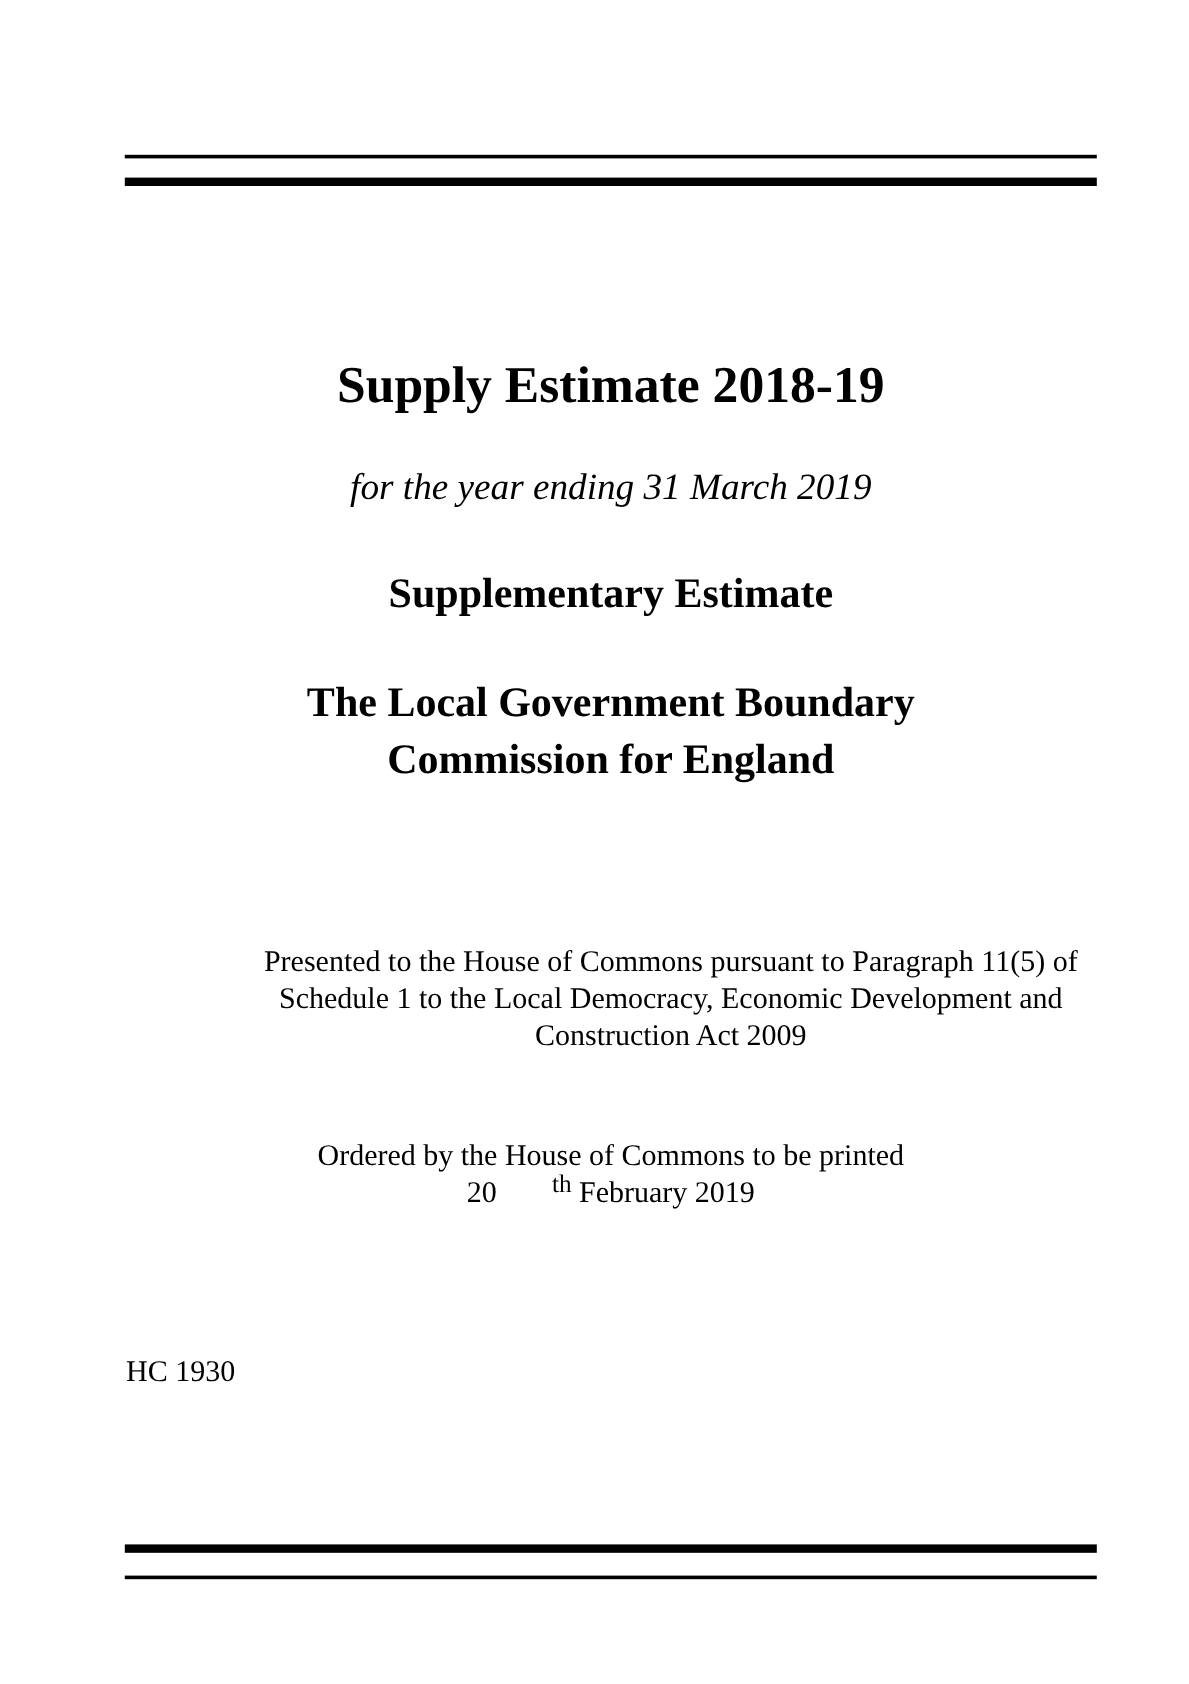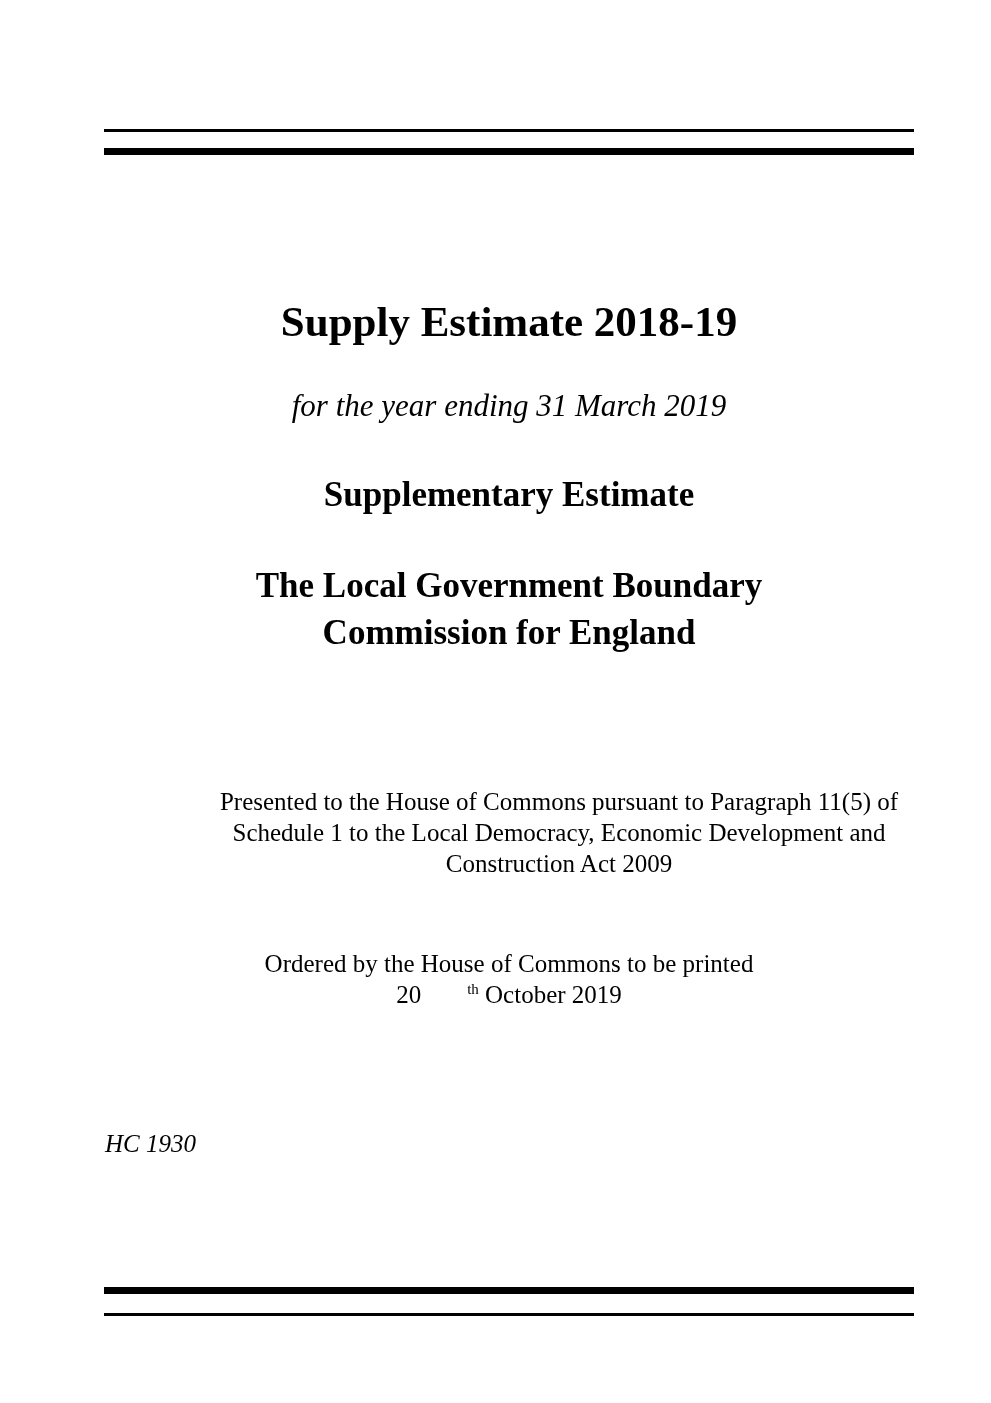--- a/index.html
+++ b/index.html
@@ -10,22 +10,22 @@
     .rule-top-thick { top: 148px; height: 7px; }
     .rule-bot-thick { top: 1287px; height: 7px; }
     .rule-bot-thin { top: 1313px; height: 3px; }
     .center { position: absolute; left: 0; width: 1018px; text-align: center; }
     .title { top: 296px; font-size: 43px; font-weight: bold; line-height: 52px; }
     .subtitle { top: 387px; font-size: 31px; font-style: italic; line-height: 38px; }
     .estimate-type { top: 473px; font-size: 35px; font-weight: bold; line-height: 44px; }
     .body-name { top: 562px; font-size: 35px; font-weight: bold; line-height: 47px; }
     .presented { top: 786px; left: 100px; width: 918px; font-size: 25px; line-height: 31px; }
     .ordered { top: 948px; font-size: 25px; line-height: 31px; }
-    .ordered sup { font-size: 15px; line-height: 0; margin-left: 46px; }
-    .hc { position: absolute; top: 1128px; left: 105px; font-size: 25px; line-height: 31px; font-style: italic; }
+    .ordered sup { font-size: 21px; line-height: 0; margin-left: 46px; }
+    .hc { position: absolute; top: 1128px; left: 105px; font-size: 25px; line-height: 31px; }
   </style>
 </head>
 <body>
 
 <div class="rule rule-top-thin"></div>
 <div class="rule rule-top-thick"></div>
 
 <div class="center title">Supply Estimate 2018-19</div>
 <div class="center subtitle">for the year ending 31 March 2019</div>
 <div class="center estimate-type">Supplementary Estimate</div>
@@ -36,19 +36,19 @@
 </div>
 
 <div class="center presented">
   <div>Presented to the House of Commons pursuant to Paragraph 11(5) of</div>
   <div>Schedule 1 to the Local Democracy, Economic Development and</div>
   <div>Construction Act 2009</div>
 </div>
 
 <div class="center ordered">
   <div>Ordered by the House of Commons to be printed</div>
-  <div><span>20</span><sup>th</sup><span> October 2019</span></div>
+  <div><span>20</span><sup>th</sup><span> February 2019</span></div>
 </div>
 
 <div class="hc">HC 1930</div>
 
 <div class="rule rule-bot-thick"></div>
 <div class="rule rule-bot-thin"></div>
 
 </body></html>

